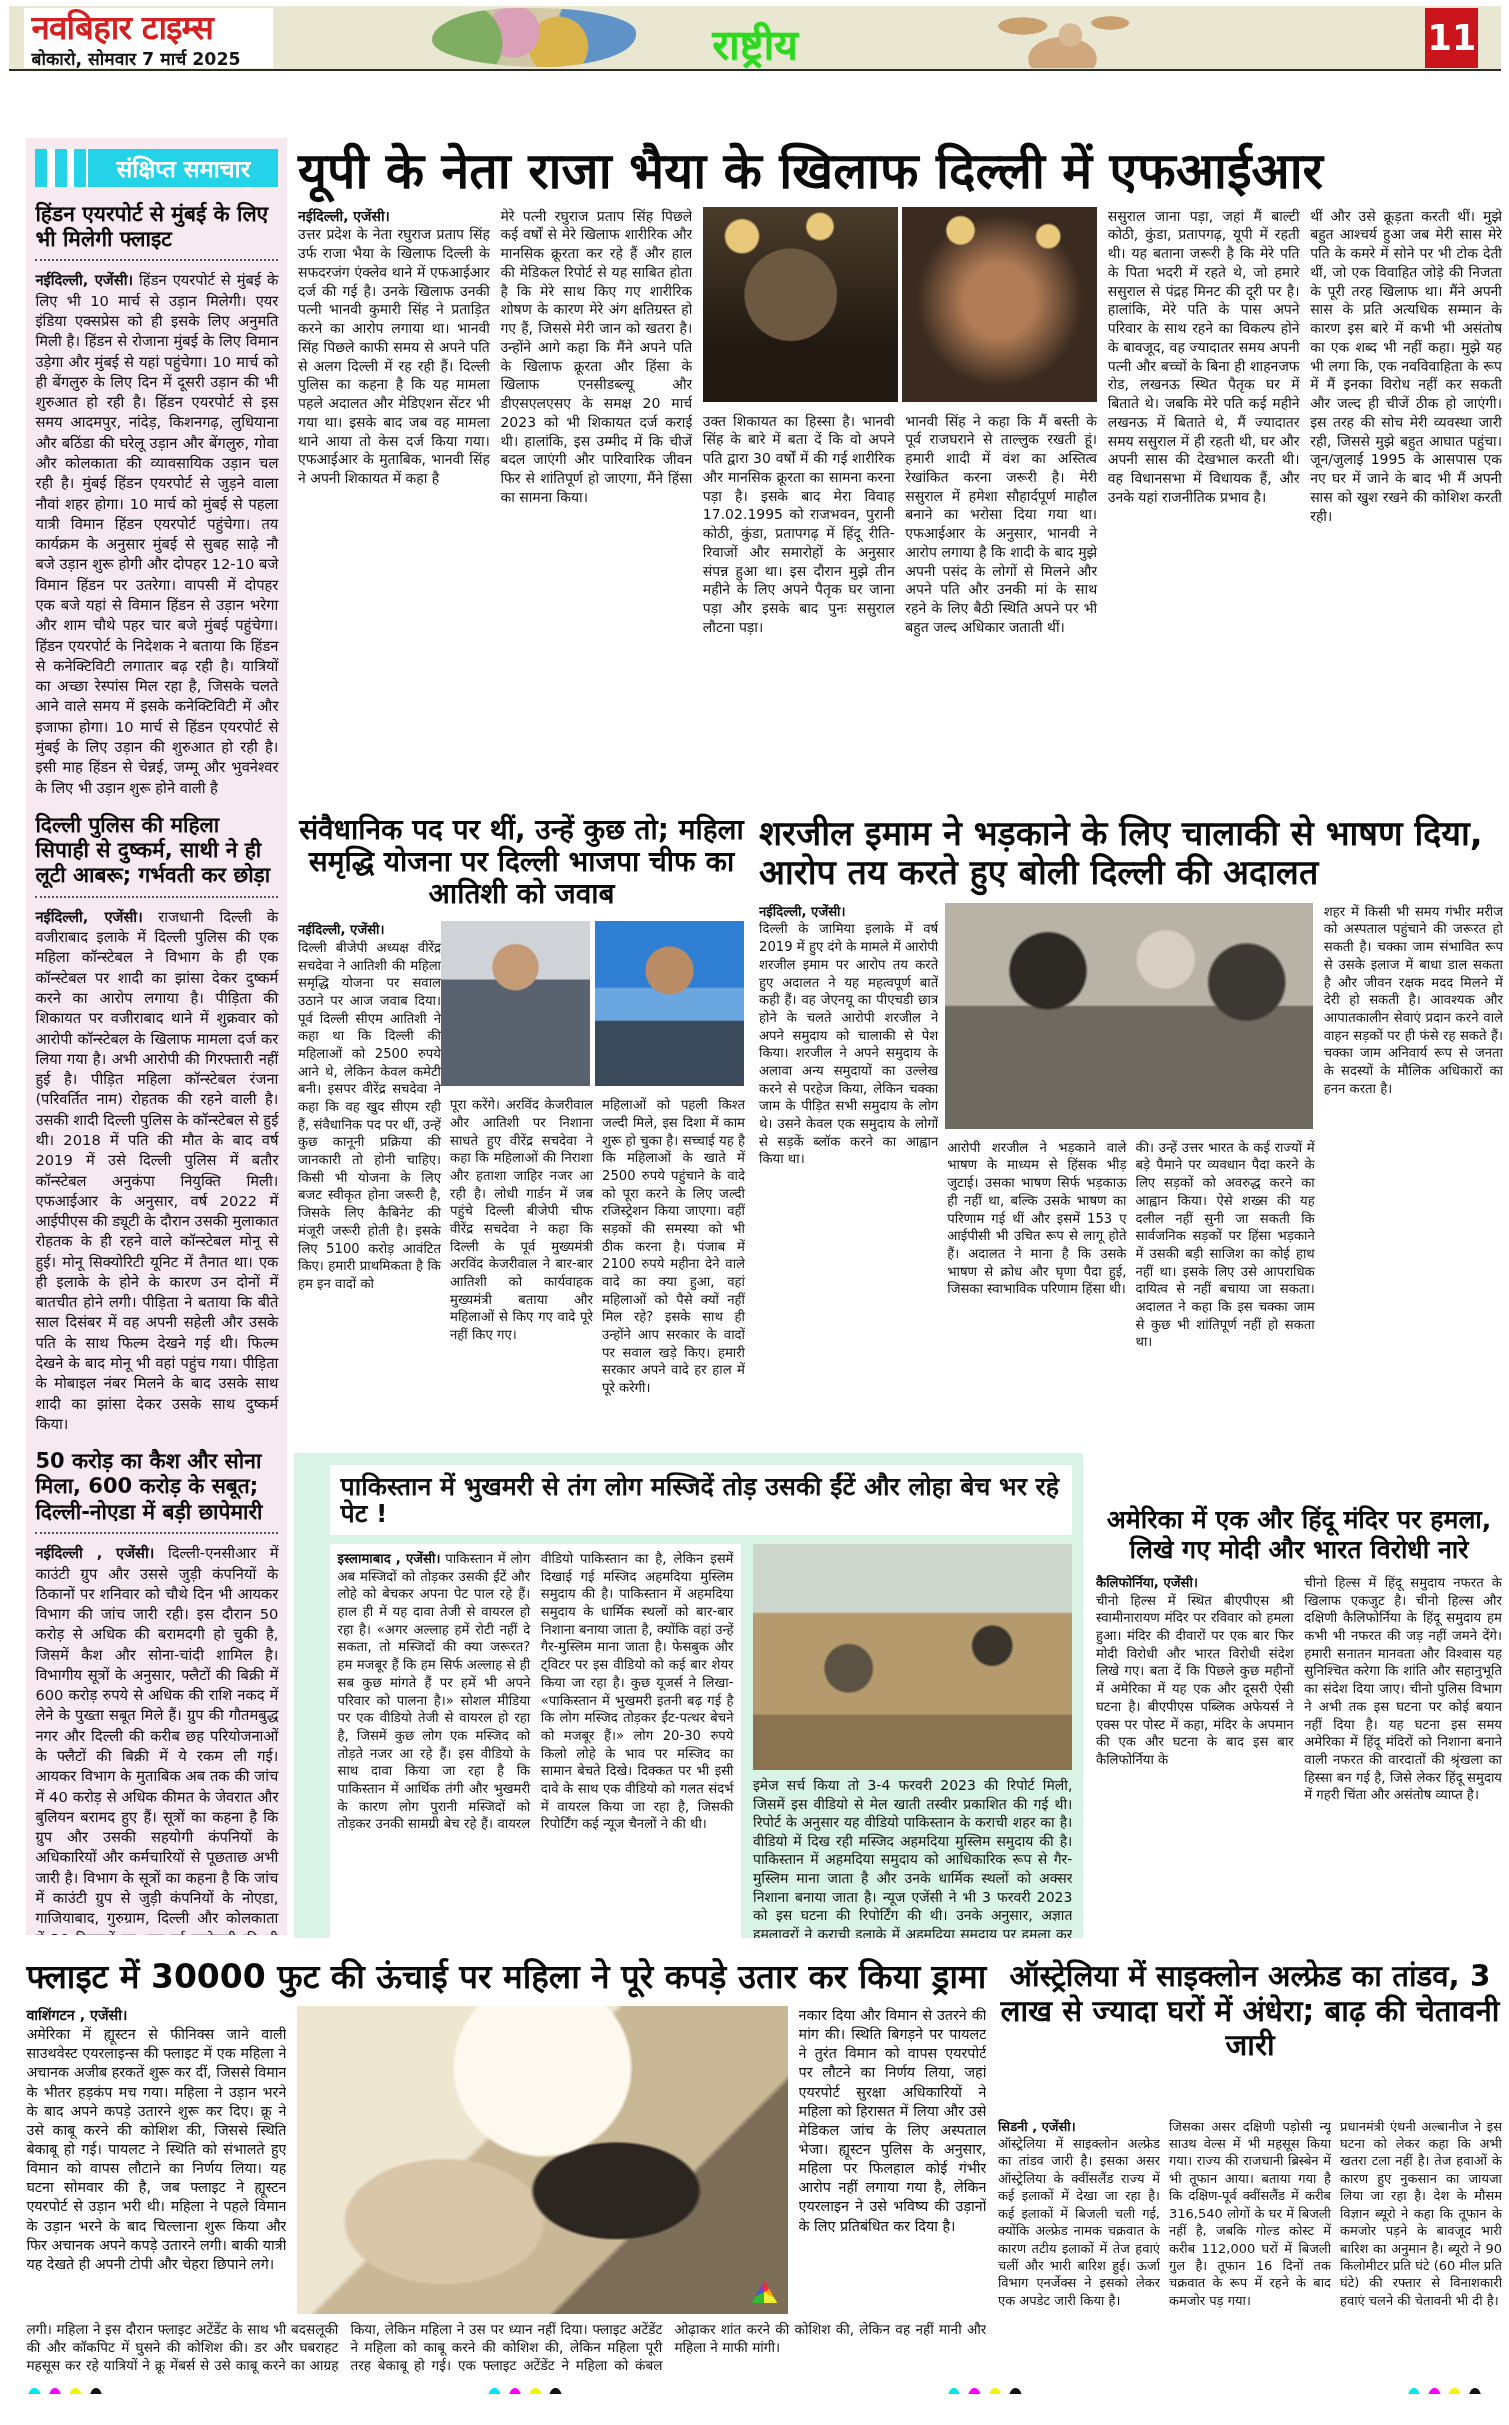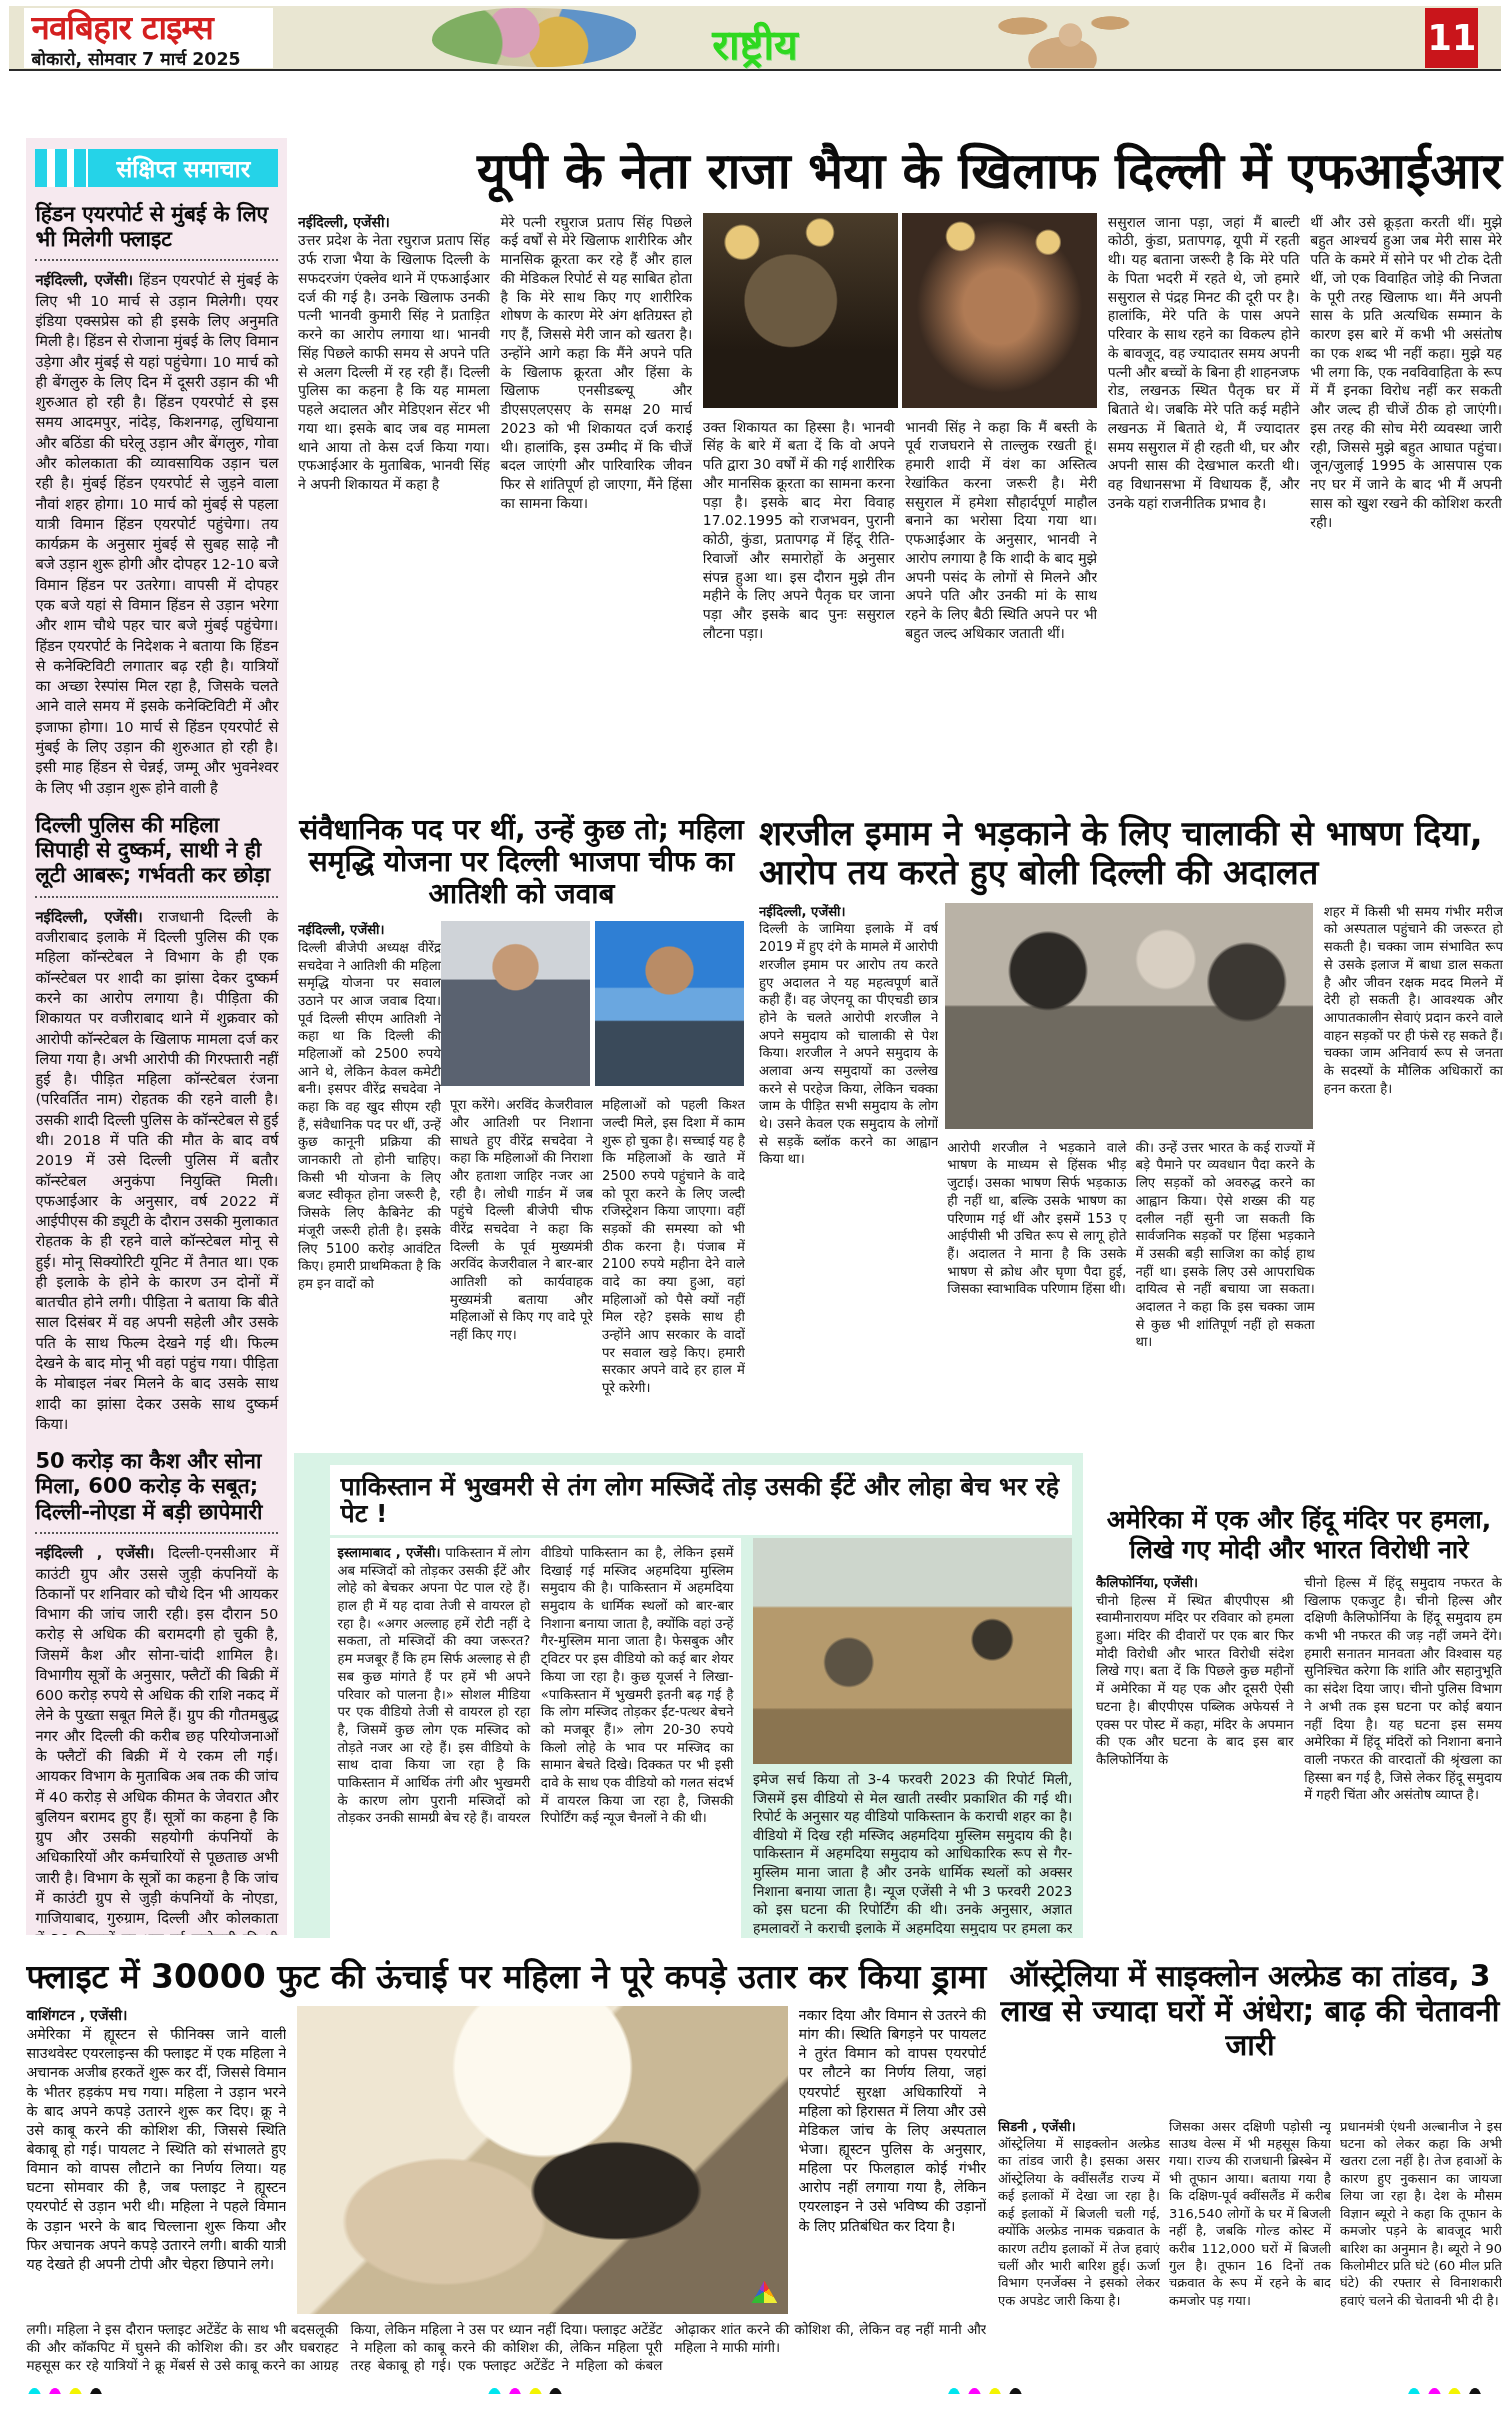--- a/index.html
+++ b/index.html
@@ -51,21 +51,21 @@
   .briefs-stripes{width:53px; background:repeating-linear-gradient(90deg,
         var(--brief-cyan) 0 12px, #fff 12px 19.6px);}
   .briefs-title{flex:1; background:var(--brief-cyan); color:#fff; font-size:23.4px;
         font-weight:800; display:flex; align-items:center; justify-content:center;}
   .brief h3{font-size:21px; font-weight:800; line-height:1.2; padding-bottom:7.5px;
         border-bottom:2.3px dotted #555; margin:15px 0 9px;}
   .brief p{font-size:14.7px; line-height:1.38; text-align:justify;}
 
   
   .lead{position:absolute; left:298px; top:145px; width:1204px;}
-  .lead h1{font-size:50px; font-weight:800; text-align:right; line-height:1.05; margin-bottom:15px;}
+  .lead h1{font-size:50px; font-weight:800; text-align:left; line-height:1.05; margin-bottom:9px;}
   .lead .cols{position:relative; display:grid; grid-template-columns:repeat(6,1fr);
         gap:10.6px; height:560px; overflow:hidden;}
   .lead .cols .coltext{font-size:14px;}
   .pad-lead{padding-top:205px;}
   .photo-pair{position:absolute; left:405px; top:0; width:394px; height:195px; display:flex; gap:4.5px;}
   .photo{flex:1; position:relative; overflow:hidden;}
   .ph-raja{background:
       radial-gradient(circle at 20% 15%, #e8c87a 0 7%, transparent 8%),
       radial-gradient(circle at 60% 10%, #e8c87a 0 6%, transparent 7%),
       radial-gradient(circle at 45% 45%, #6b5a41 0 30%, transparent 31%),
@@ -102,21 +102,21 @@
     background:
       radial-gradient(circle at 28% 30%, #2d2a26 0 12%, transparent 13%),
       radial-gradient(circle at 60% 25%, #d8cfc2 0 10%, transparent 11%),
       radial-gradient(circle at 82% 35%, #3c3833 0 11%, transparent 12%),
       linear-gradient(180deg,#b9b2a6 0 45%,#6f6a60 46%);}
 
   
   .pak{position:absolute; left:294px; top:1453px; width:789px; height:485px;
        background:var(--pakistan-green); padding:12px 10.6px 10.6px 36px; overflow:hidden;}
   .pak-head{background:#fff; padding:7.5px 10.6px; font-size:25px; font-weight:800; line-height:1.1;}
-  .pak-body{display:flex; gap:12px; margin-top:3px;}
+  .pak-body{display:flex; gap:12px; margin-top:9px;}
   .pak-text{width:411px; background:#fff; padding:6px 7.5px; column-count:2; column-gap:10.6px;
        font-size:13.2px; line-height:1.34; text-align:justify; height:408px; overflow:hidden;}
   .pak-media{flex:1;}
   .pak-photo{height:226px; background:
       radial-gradient(circle at 75% 45%, #3a352c 0 7%, transparent 8%),
       radial-gradient(circle at 30% 55%, #5c5344 0 9%, transparent 10%),
       linear-gradient(180deg,#cdd6cc 0 30%,#b59a6d 31% 75%,#8a7450 76%);}
   .pak-caption{font-size:14px; line-height:1.33; text-align:justify; margin-top:6px;
        height:166px; overflow:hidden;}
 

